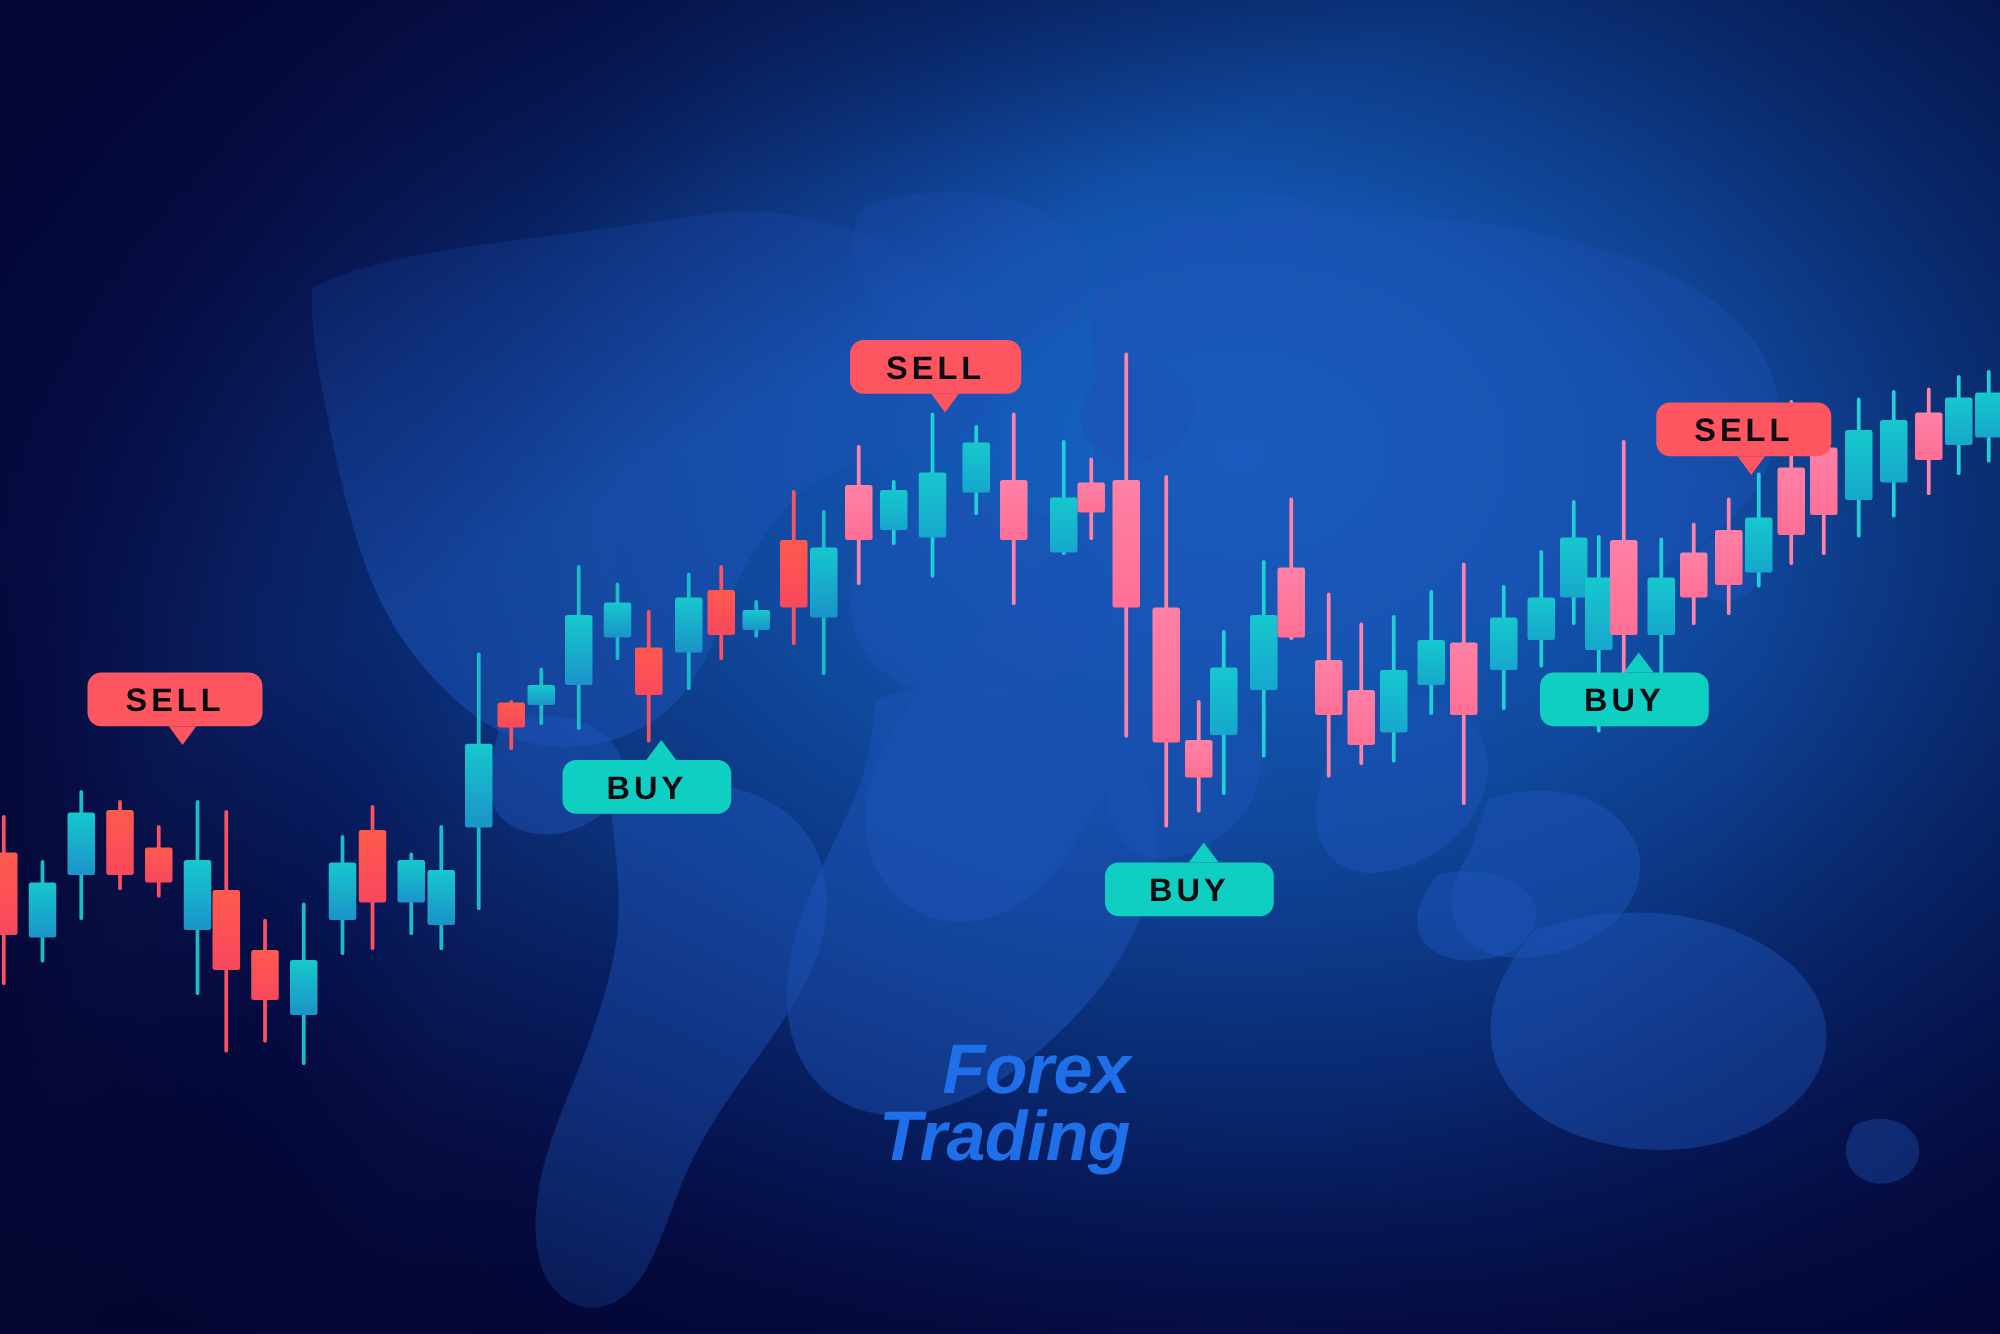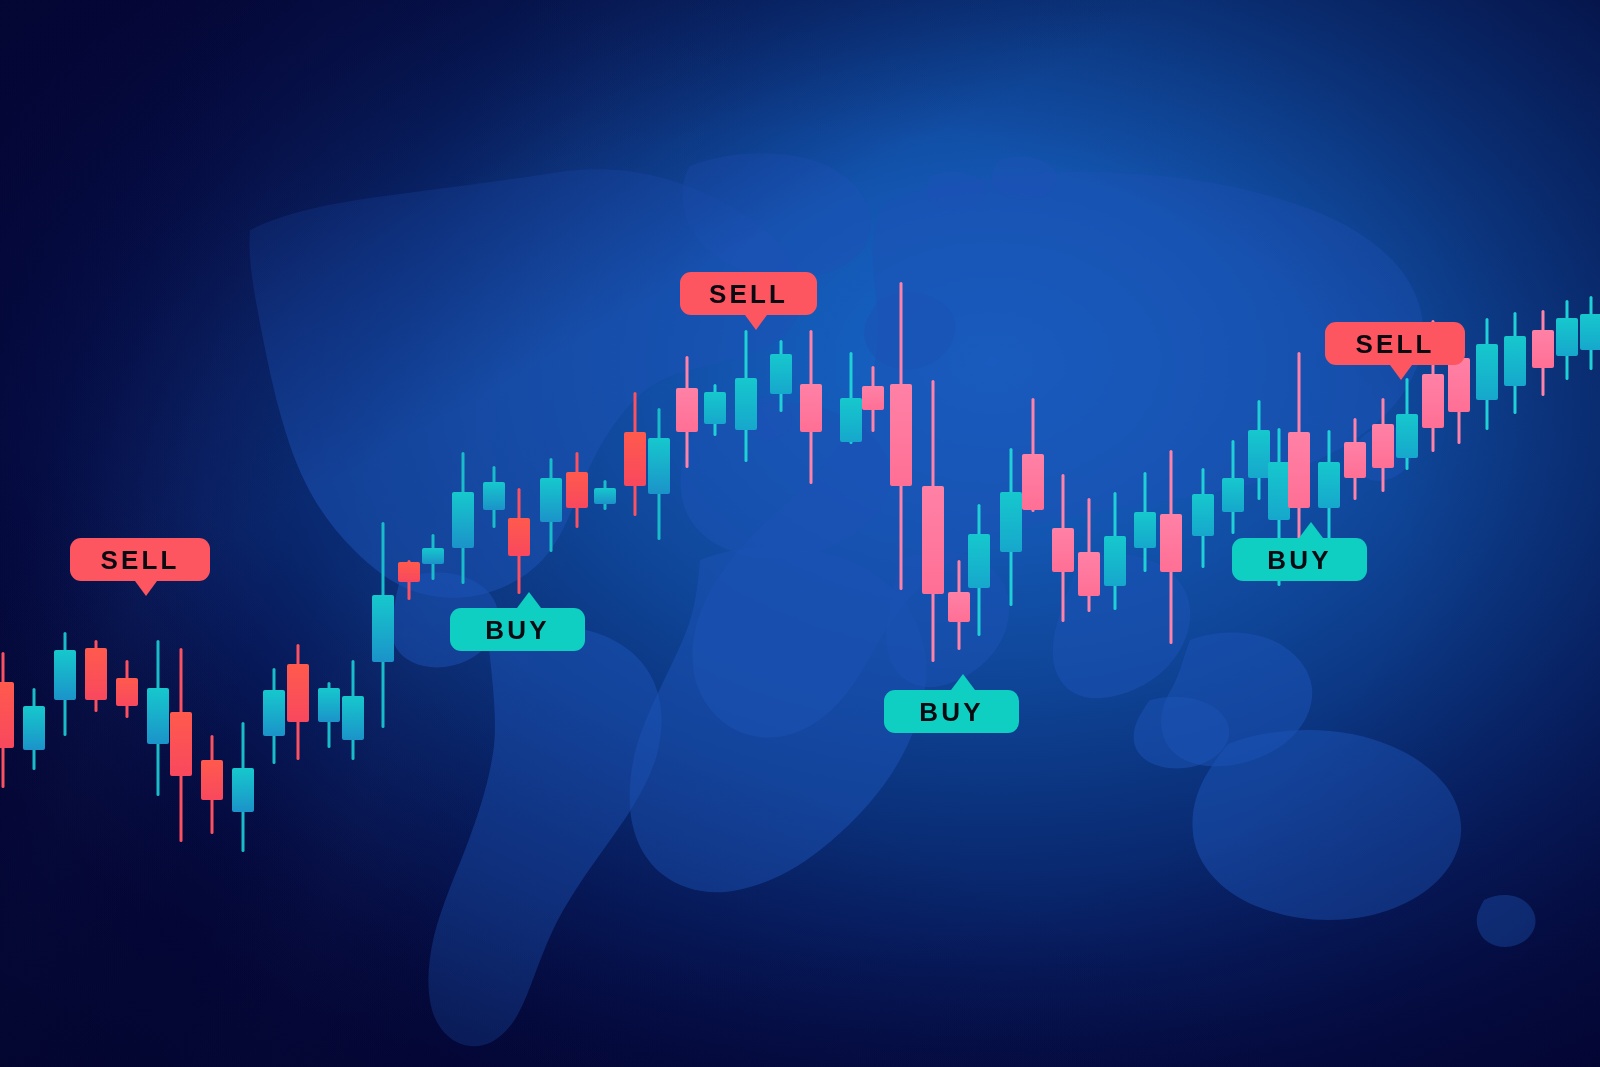--- a/index.html
+++ b/index.html
@@ -438,14 +438,16 @@
       <div class="badge buy" style="left: 1232px; top: 538px; width: 135px;">
         <span>BUY</span>
         <span class="ptr" style="left: 67px;"></span>
       </div>
       <div class="badge sell" style="left: 1325px; top: 322px; width: 140px;">
         <span>SELL</span>
         <span class="ptr" style="left: 65px;"></span>
       </div>
     </div>
 
+  <div class="title" id="title" style="left: 560px; top: 828px; width: 344px;">Forex
+Trading</div>
 
 </div>
 
 </body></html>

